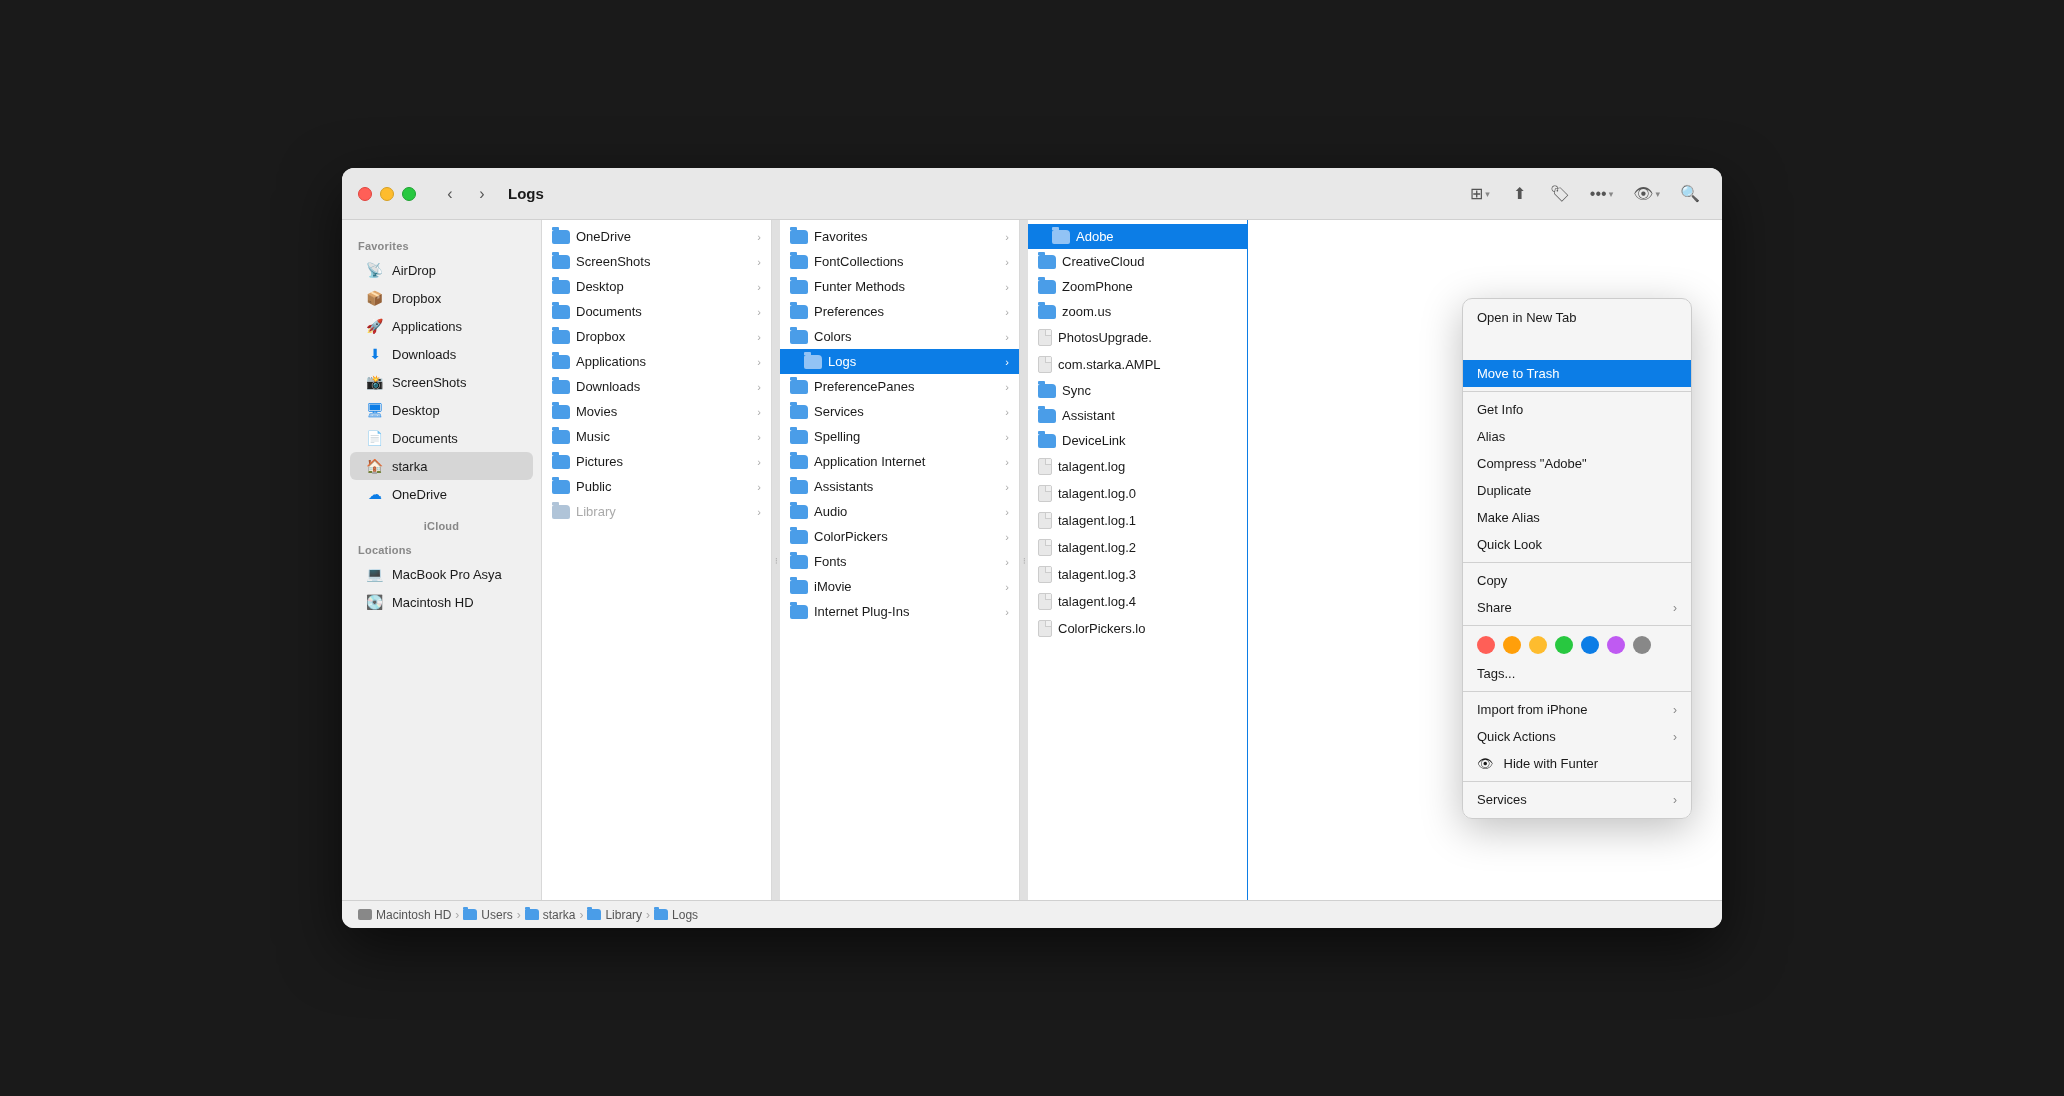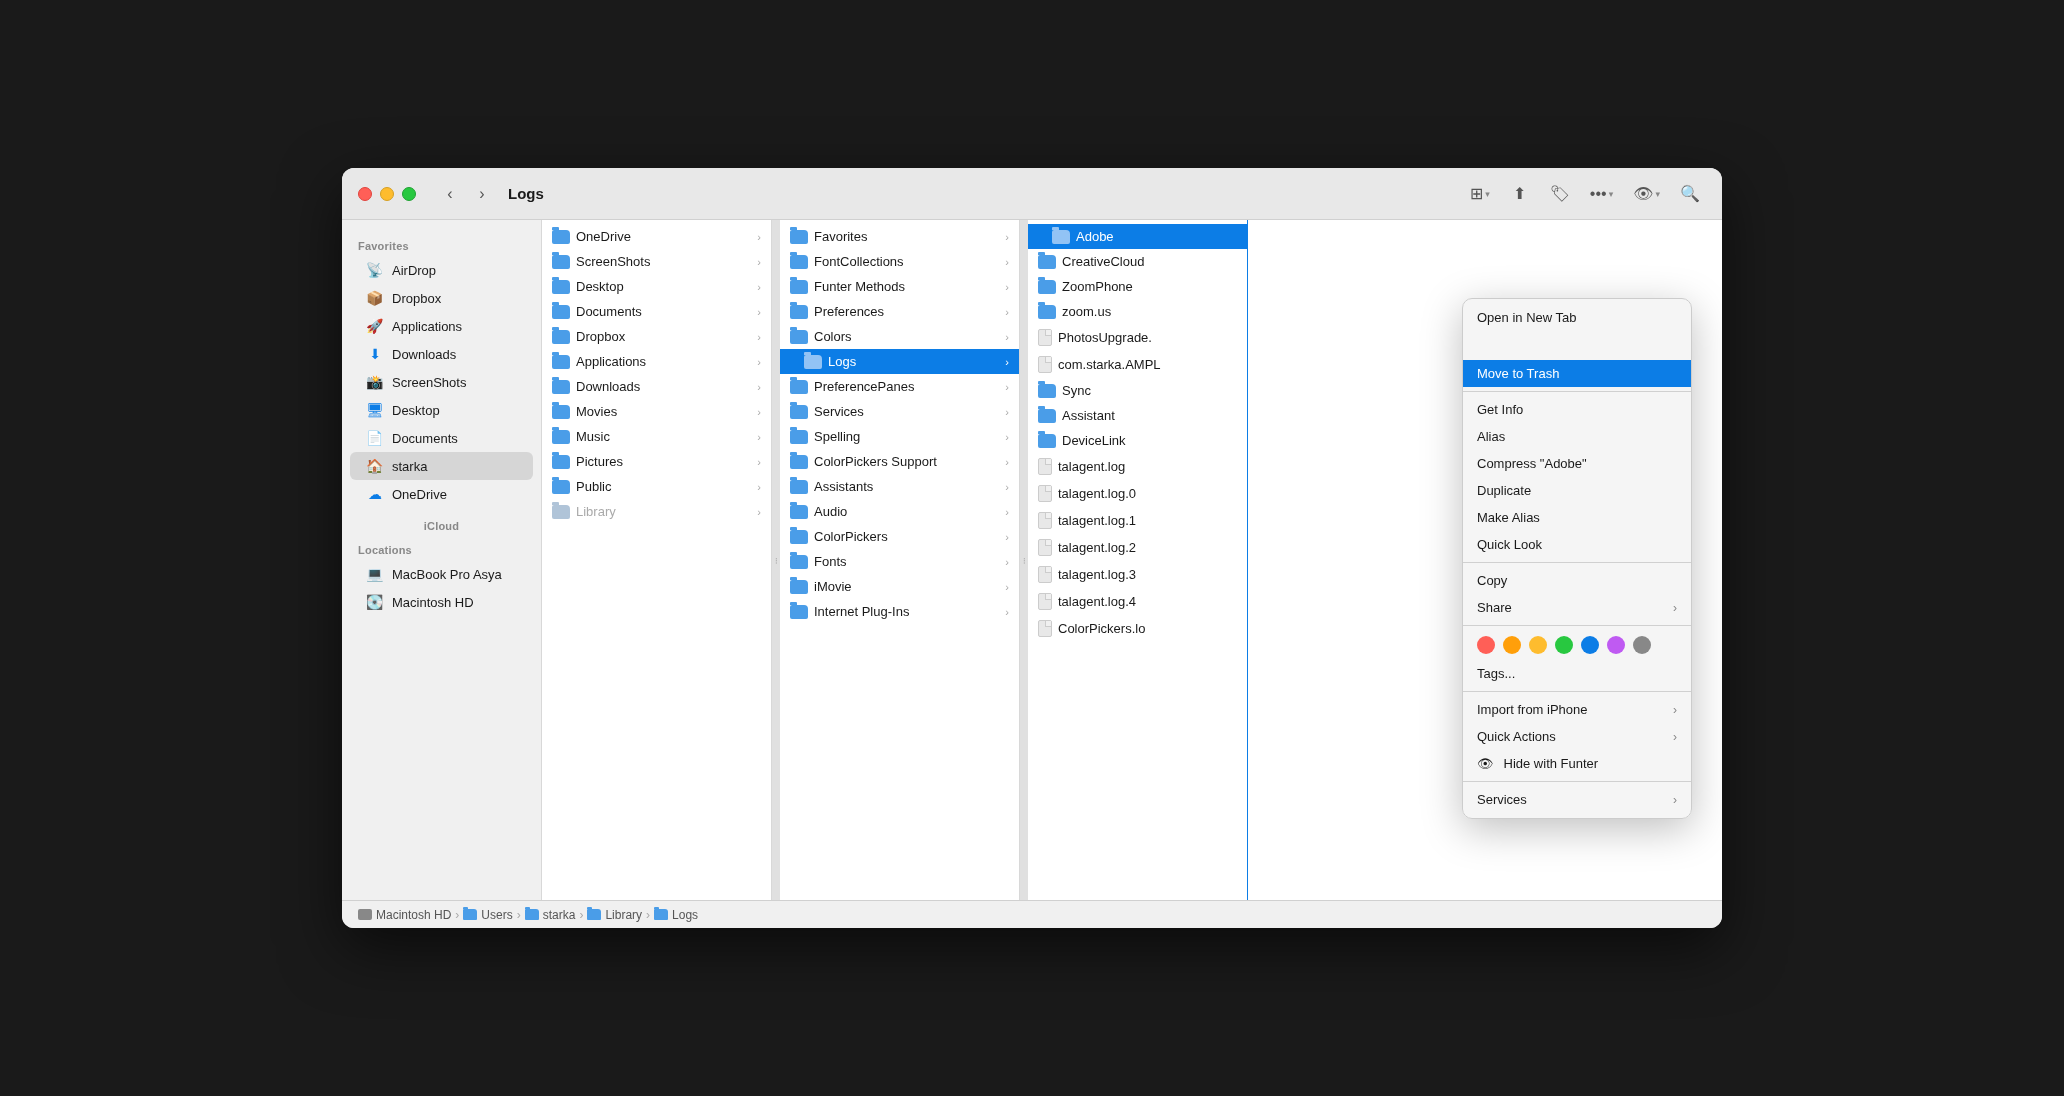--- a/index.html
+++ b/index.html
@@ -575,21 +575,21 @@
           <span class="col-label">Services</span>
           <span class="col-arrow">›</span>
         </div>
         <div class="column-item">
           <div class="col-folder-icon"></div>
           <span class="col-label">Spelling</span>
           <span class="col-arrow">›</span>
         </div>
         <div class="column-item">
           <div class="col-folder-icon"></div>
-          <span class="col-label">ColorPickers Support</span>
+          <span class="col-label">Application Internet</span>
           <span class="col-arrow">›</span>
         </div>
         <div class="column-item">
           <div class="col-folder-icon"></div>
           <span class="col-label">Assistants</span>
           <span class="col-arrow">›</span>
         </div>
         <div class="column-item">
           <div class="col-folder-icon"></div>
           <span class="col-label">Audio</span>

